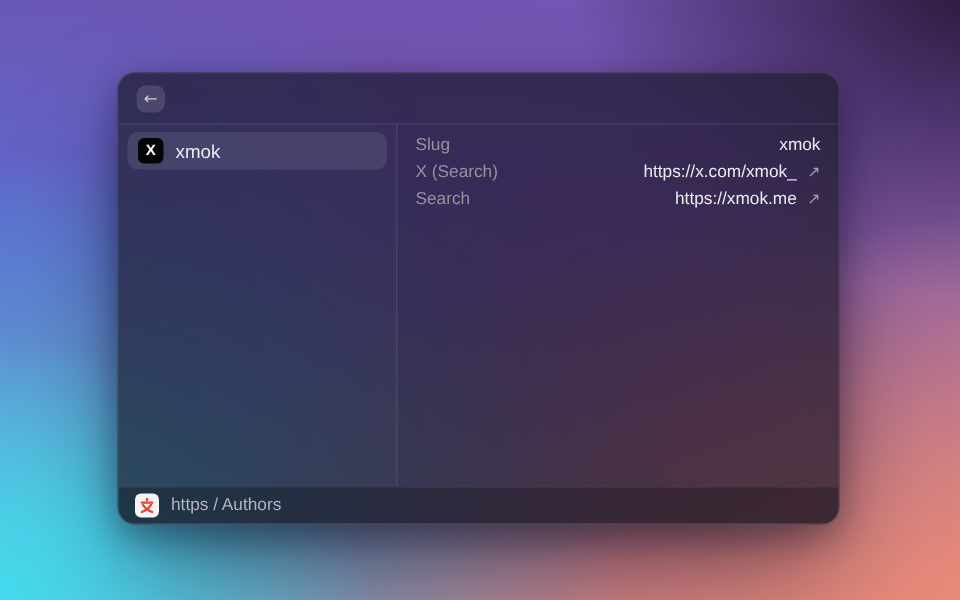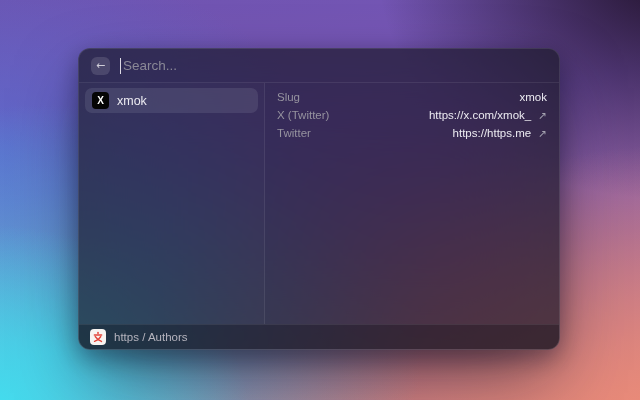--- a/index.html
+++ b/index.html
@@ -153,57 +153,53 @@
 </head>
 <body>
 
 <div class="stage">
   <div class="window">
 
     <div class="search-bar">
       <button class="back-btn">
         <span>←</span>
       </button>
-      <div class="search-field">
-        <span class="caret"></span>
-        <input class="search-input" type="text" placeholder="Search..." style="">
-      </div>
     </div>
 
     <div class="content">
 
       <div class="list-panel">
         <div class="list-item selected">
           <span class="x-logo">X</span>
           <span class="list-item-label">xmok</span>
         </div>
       </div>
 
       <div class="detail-panel">
 
         <div class="detail-row">
           <span class="detail-label">Slug</span>
           <span class="detail-spacer"></span>
           <span class="detail-value">xmok</span>
         </div>
 
         <div class="detail-row">
-          <span class="detail-label">X (Twitter)</span>
+          <span class="detail-label">X (Search)</span>
           <span class="detail-spacer"></span>
           <span class="linkish">
             <span class="detail-value">https://x.com/xmok_</span>
             <span class="ext-arrow">↗</span>
           </span>
         </div>
 
         <div class="detail-row">
-          <span class="detail-label">Twitter</span>
+          <span class="detail-label">Search</span>
           <span class="detail-spacer"></span>
           <span class="linkish">
-            <span class="detail-value">https://https.me</span>
+            <span class="detail-value">https://xmok.me</span>
             <span class="ext-arrow">↗</span>
           </span>
         </div>
 
       </div>
     </div>
 
     <div class="status-bar">
       <span class="ext-icon">
         <svg width="12" height="12" viewBox="0 0 16 16">

